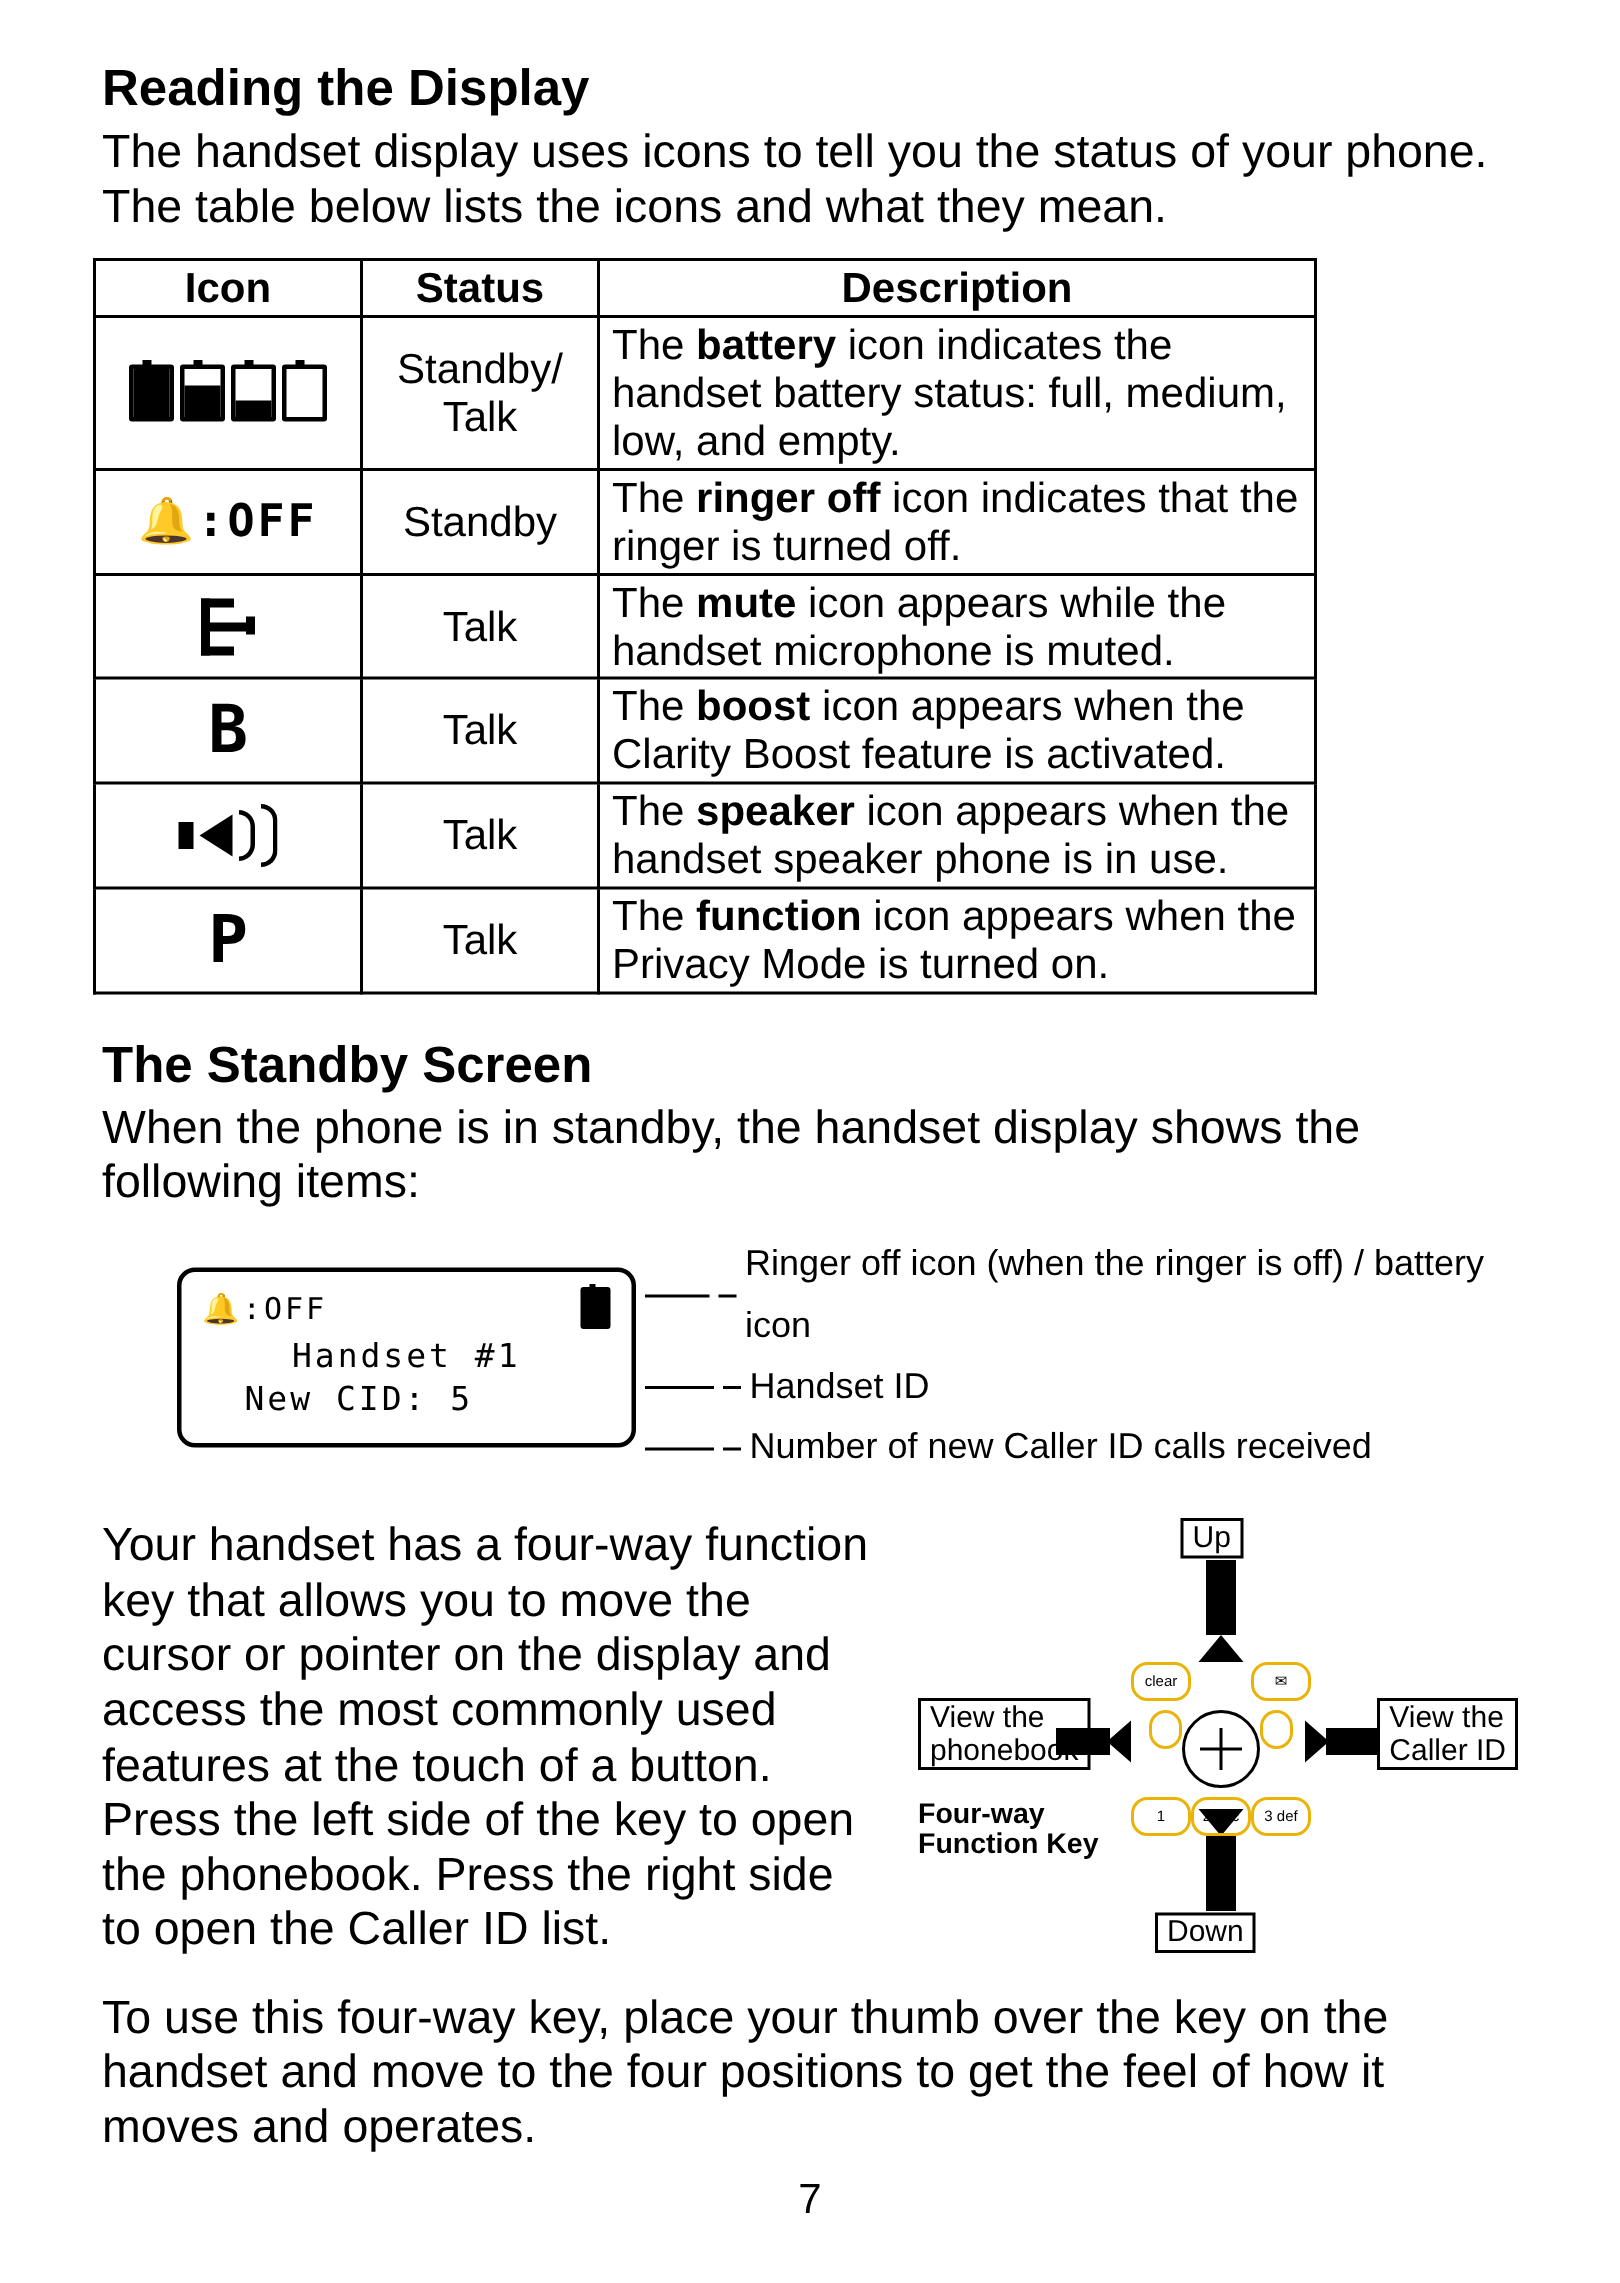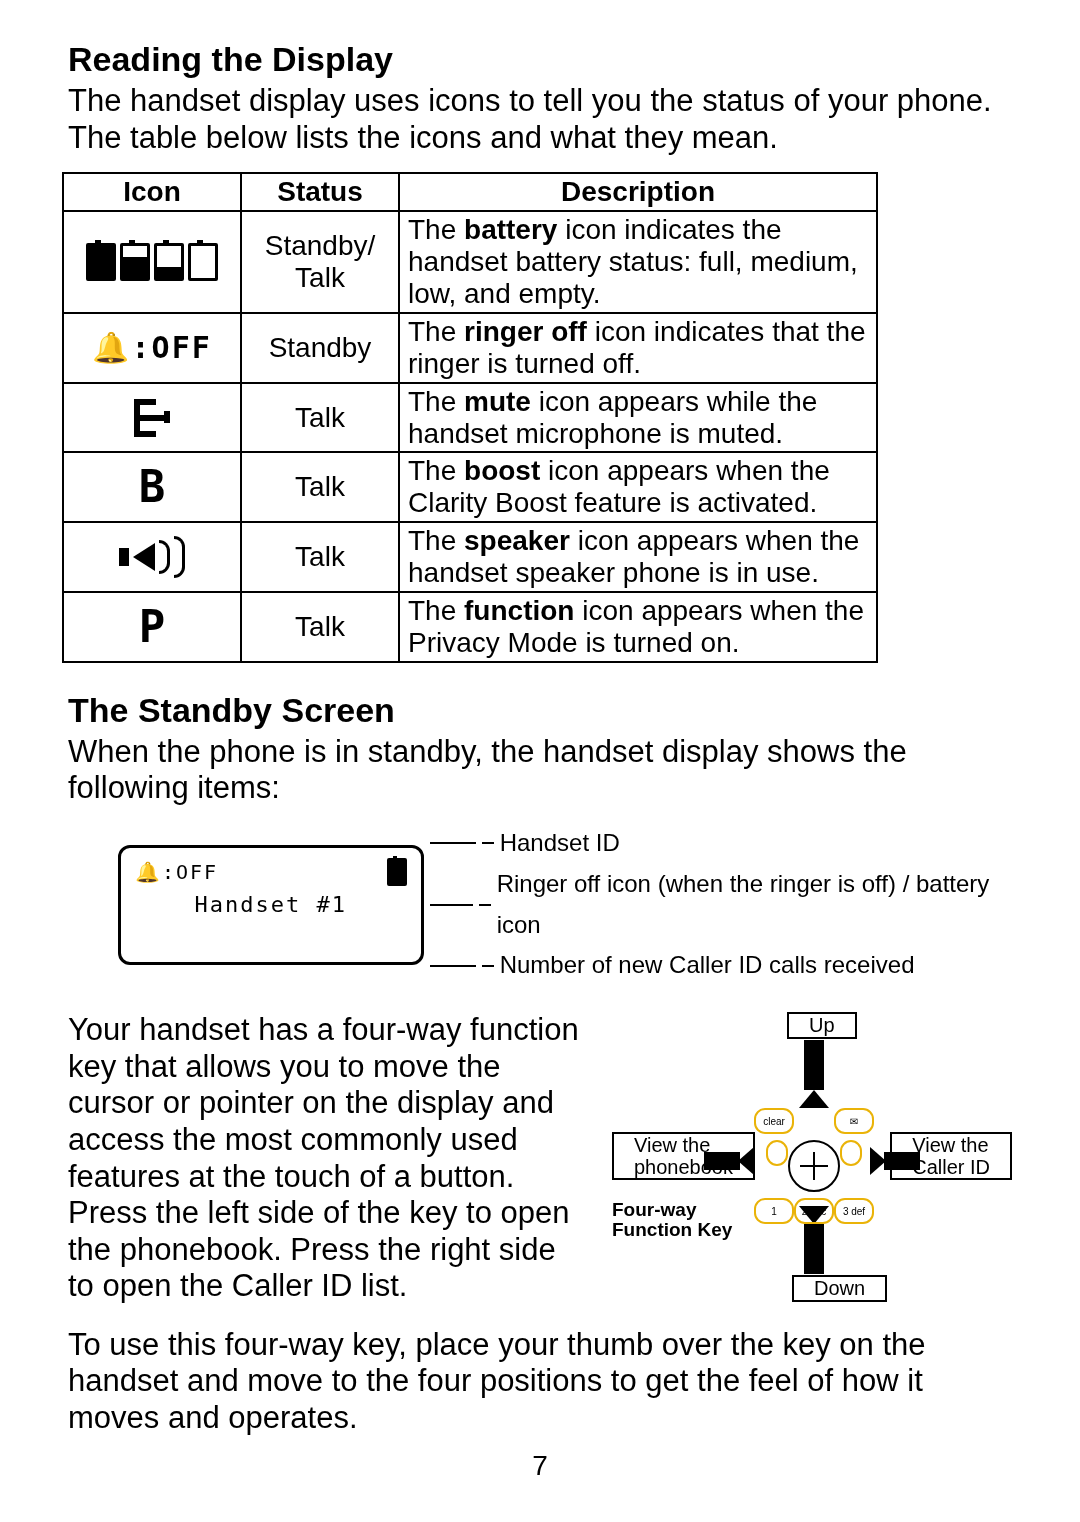--- a/index.html
+++ b/index.html
@@ -102,23 +102,23 @@
   .callouts{ font-size:24px; line-height:1.7; }
   .callout-line{ display:flex; align-items:center; }
   .tick{ width:12px; border-top:2px solid #000; margin-right:6px;}
 
   
   .fw-section{ display:flex; gap:24px; align-items:flex-start; margin-bottom:22px;}
   .fw-text{ flex:1; font-size:31px; line-height:1.18; }
   .fw-fig{
     width:400px; height:290px; position:relative; font-size:20px;
   }
-  .fw-label{ border:2px solid #000; padding:0 20px; background:#fff; position:absolute; white-space:nowrap;}
+  .fw-label{ border:2px solid #000; padding:0 6px; background:#fff; position:absolute; white-space:nowrap;}
   .fw-label.up   { top:0; left:175px;}
-  .fw-label.down { bottom:0; left:180px;}
+  .fw-label.down { bottom:0; left:158px;}
   .fw-label.left { top:120px; left:0; line-height:1.1;}
   .fw-label.right{ top:120px; right:0; line-height:1.1;}
   .fw-caption{ position:absolute; left:0; top:188px; font-weight:bold; font-size:19px; line-height:1.05;}
   .arrow{ position:absolute; background:#000;}
   .arrow.vtop{ width:20px; height:50px; left:192px; top:28px;}
   .arrow.vbot{ width:20px; height:50px; left:192px; bottom:28px;}
   .arrow.hl  { width:36px; height:18px; left:92px; top:140px;}
   .arrow.hr  { width:36px; height:18px; right:92px; top:140px;}
   .tri{width:0;height:0;position:absolute;}
   .tri.up{border-left:15px solid transparent;border-right:15px solid transparent;border-bottom:18px solid #000; left:187px; top:78px;}
@@ -259,31 +259,32 @@
   <h2 class="section">The Standby Screen</h2>
   <p class="body">When the phone is in standby, the handset display shows the following items:</p>
 
   <div class="standby-wrap">
     <div class="lcd-screen">
       <div class="lcd-row">
         <span>🔔:OFF</span>
         <span class="lcd-batt"></span>
       </div>
       <div class="lcd-row mid">Handset #1</div>
+      <div class="lcd-row bot">New CID: 5</div>
     </div>
     <div>
       <div class="callout-line">
         <div class="lead"></div>
           <div class="tick"></div>
-        <span class="callouts">Handset ID</span>
+        <span class="callouts">Ringer off icon (when the ringer is off) / battery icon</span>
       </div>
       <div class="callout-line">
         <div class="lead"></div>
           <div class="tick"></div>
-        <span class="callouts">Ringer off icon (when the ringer is off) / battery icon</span>
+        <span class="callouts">Handset ID</span>
       </div>
       <div class="callout-line">
         <div class="lead"></div>
           <div class="tick"></div>
         <span class="callouts">Number of new Caller ID calls received</span>
       </div>
     </div>
   </div>
 
 

